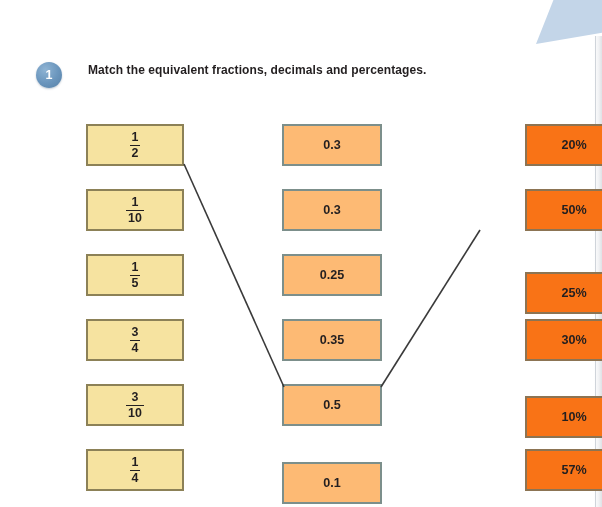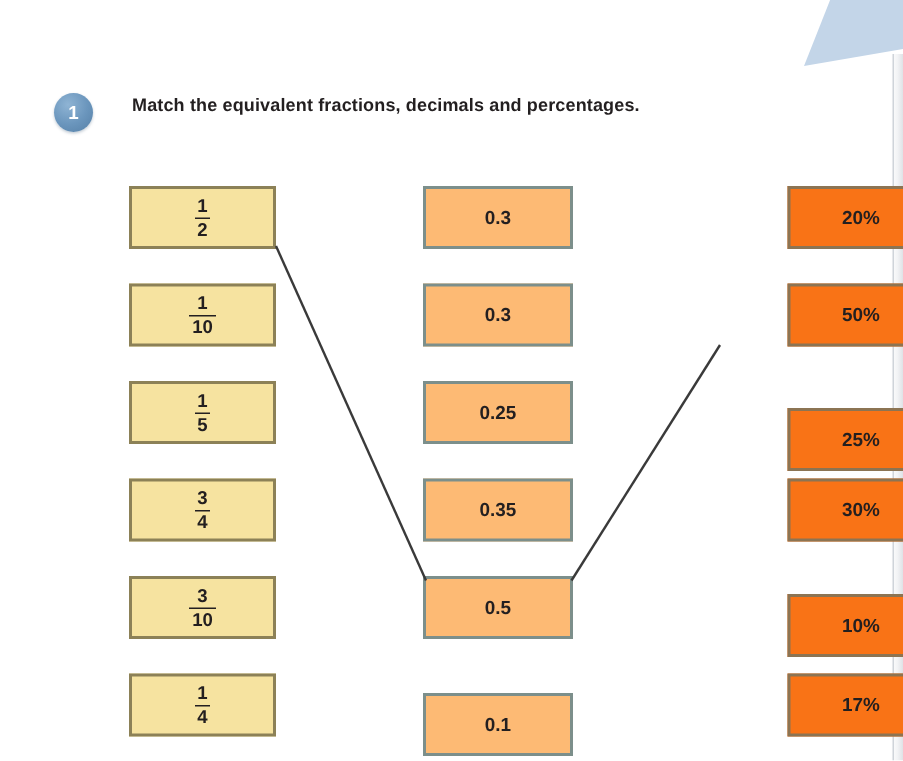--- a/index.html
+++ b/index.html
@@ -234,21 +234,21 @@
     <div class="match-box percentage-box" style="top:148px">
         <span>25%</span>
       </div>
     <div class="match-box percentage-box" style="top:195px">
         <span>30%</span>
       </div>
     <div class="match-box percentage-box" style="top:272px">
         <span>10%</span>
       </div>
     <div class="match-box percentage-box" style="top:325px">
-        <span>17%</span>
+        <span>57%</span>
       </div>
   </div>
 
 </div>
 
 <svg id="connector-lines" viewBox="0 0 602 507">
   <line x1="184" y1="164" x2="284" y2="387" stroke="#3a3a3a" stroke-width="1.6"></line>
   <line x1="381" y1="387" x2="480" y2="230" stroke="#3a3a3a" stroke-width="1.6"></line>
 </svg>
 

